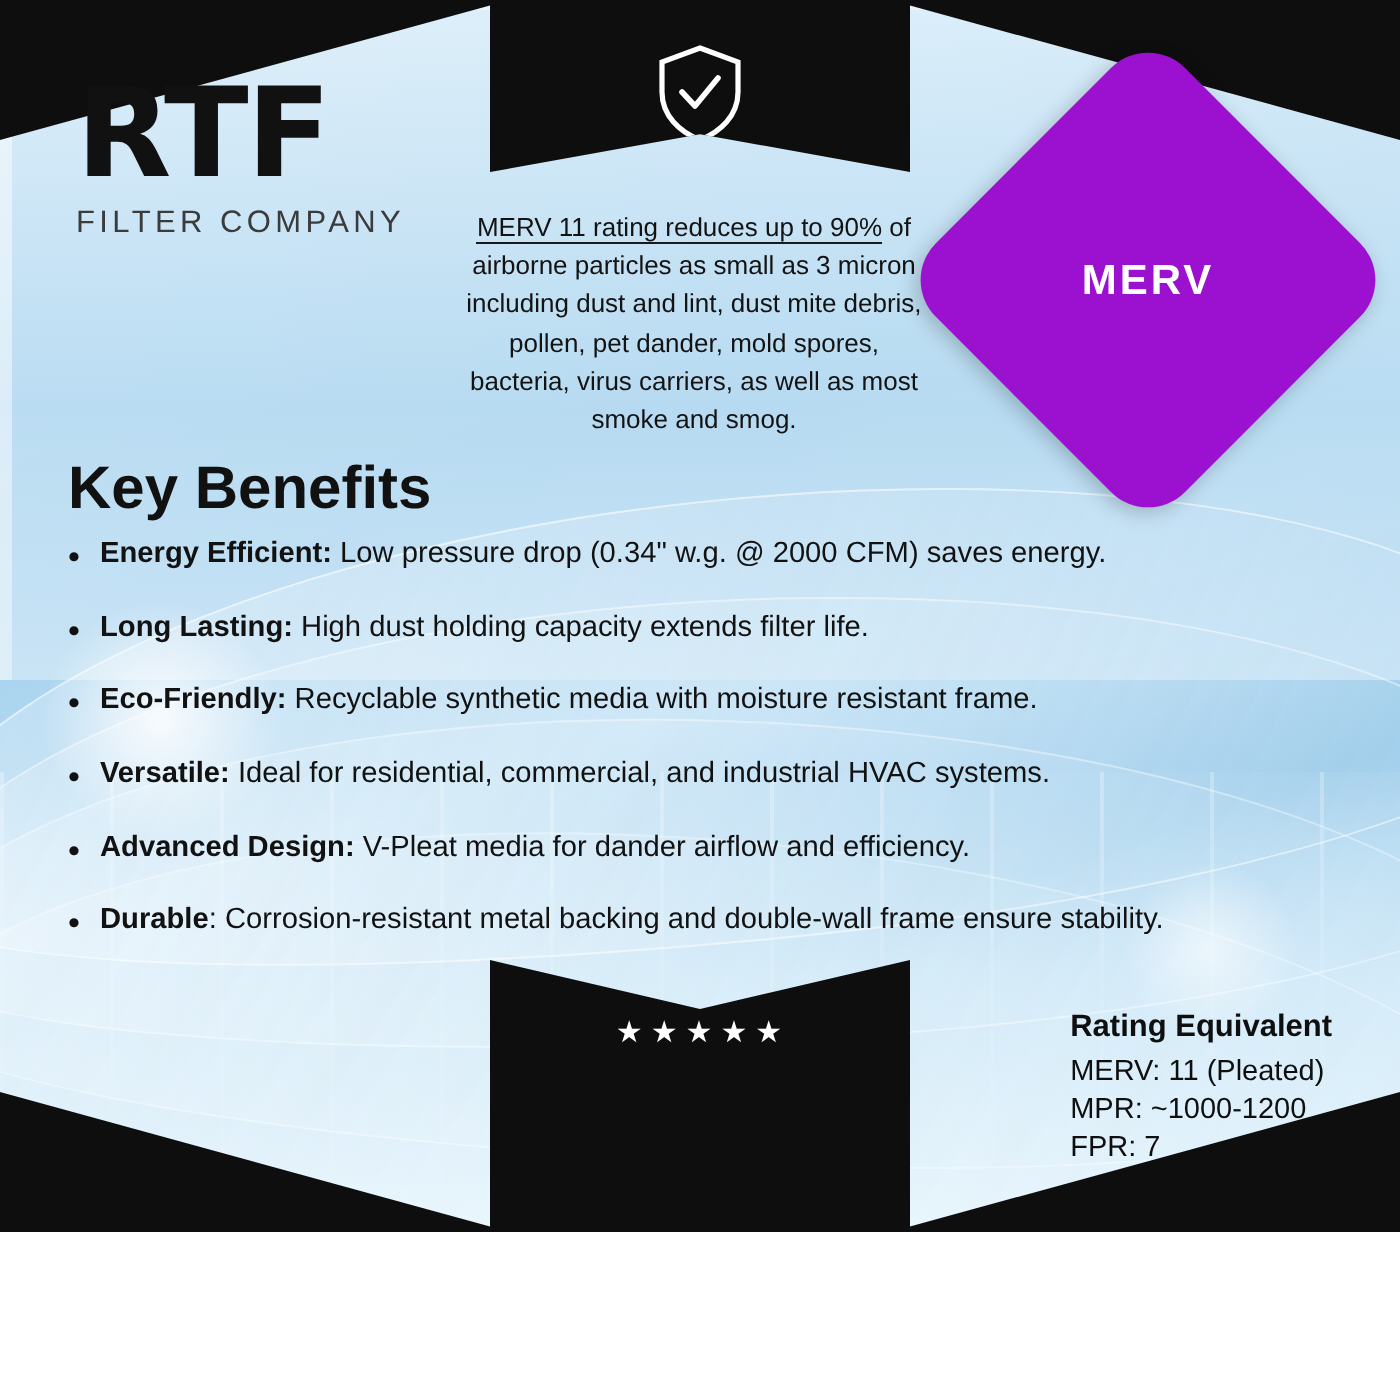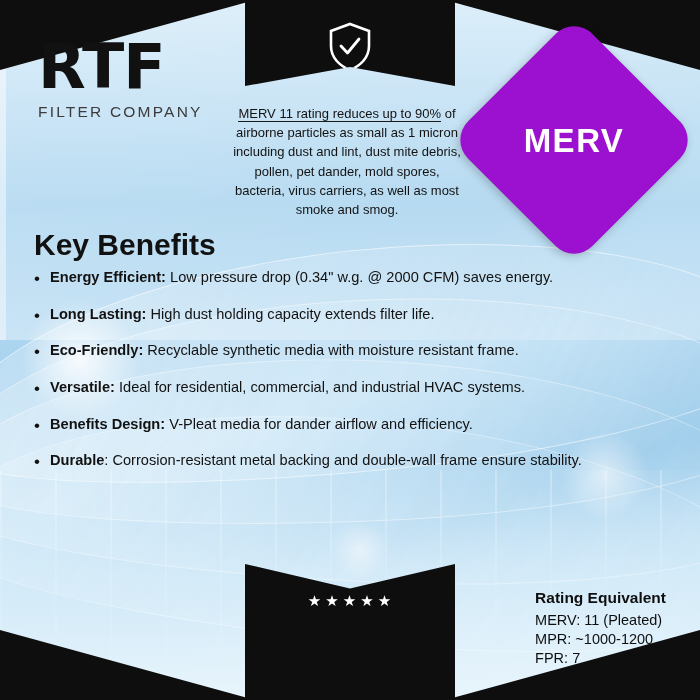--- a/index.html
+++ b/index.html
@@ -8,21 +8,21 @@
   }
   body {
     width: 700px;
     height: 700px;
     font-family: "Liberation Sans", sans-serif;
     overflow: hidden;
   }
   .poster {
     position: relative;
     width: 700px;
-    height: 700px;
+    height: 616px;
     overflow: hidden;
     background: linear-gradient(160deg, #eaf4fb 0%, #cfe6f6 18%, #a9d3ef 38%, #bfe0f5 55%, #9ccbea 72%, #cfe7f7 88%, #e9f4fc 100%);
     text-decoration: underline;
   }
   
   .bg-layer {
     position: absolute;
     inset: 0;
   }
   .bg-window {
@@ -186,21 +186,21 @@
     width: 176px;
     height: 176px;
     display: flex;
     flex-direction: column;
     align-items: center;
     justify-content: center;
     color: #ffffff;
     text-align: center;
   }
   .merv-label {
-    font-size: 33px;
+    font-size: 21px;
     font-weight: bold;
     letter-spacing: 1.5px;
     line-height: 1;
   }
   .merv-number {
     font-size: 57px;
     font-weight: bold;
     line-height: 1.05;
     margin-top: 2px;
   }
@@ -286,21 +286,21 @@
       <path d="M13 24 L19.5 31 L31 17" fill="none" stroke="#ffffff" stroke-width="2.8" stroke-linecap="round" stroke-linejoin="round"></path>
     </svg>
   </div>
 
   <div class="brand">
     <div class="brand-name">RTF</div>
     <div class="brand-sub">FILTER COMPANY</div>
   </div>
 
   <div class="top-desc">
-    <span class="hl">MERV 11 rating reduces up to 90%</span><span> of airborne particles as small as 1 micron including dust and lint, dust mite debris, pollen, pet dander, mold spores, bacteria, virus carriers, as well as most smoke and smog.</span>
+    <span class="hl">MERV 11 rating reduces up to 90%</span><span> of airborne particles as small as 3 micron including dust and lint, dust mite debris, pollen, pet dander, mold spores, bacteria, virus carriers, as well as most smoke and smog.</span>
   </div>
 
   <div class="merv-badge"></div>
   <div class="merv-inner">
     <div class="merv-label">MERV</div>
   </div>
 
   <div class="kb-title">Key Benefits</div>
   <ul class="benefits">
     <li class="benefit">
@@ -309,21 +309,21 @@
     <li class="benefit">
       <b>Long Lasting:</b><span> High dust holding capacity extends filter life.</span>
     </li>
     <li class="benefit">
       <b>Eco-Friendly:</b><span> Recyclable synthetic media with moisture resistant frame.</span>
     </li>
     <li class="benefit">
       <b>Versatile:</b><span> Ideal for residential, commercial, and industrial HVAC systems.</span>
     </li>
     <li class="benefit">
-      <b>Benefits Design:</b><span> V-Pleat media for dander airflow and efficiency.</span>
+      <b>Advanced Design:</b><span> V-Pleat media for dander airflow and efficiency.</span>
     </li>
     <li class="benefit">
       <b>Durable</b><span>: Corrosion-resistant metal backing and double-wall frame ensure stability.</span>
     </li>
   </ul>
 
   <div class="corner-bottom-left"></div>
   <div class="corner-bottom-right"></div>
   <div class="bottom-center-band"></div>
   <div class="stars">

